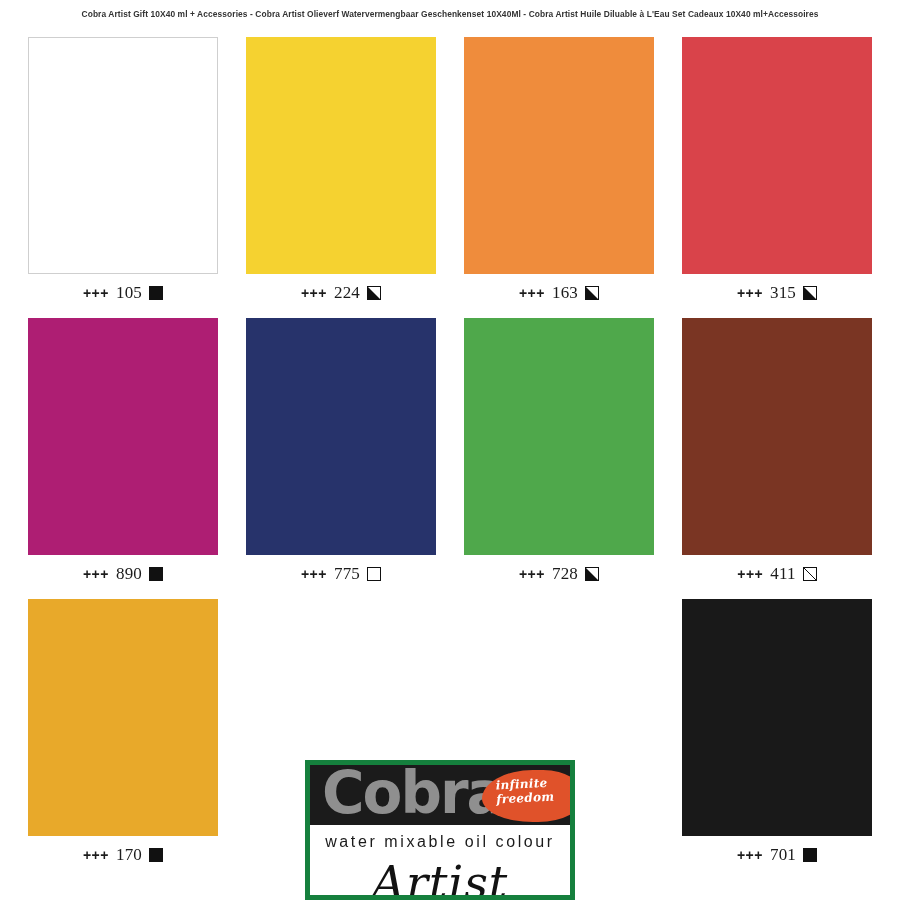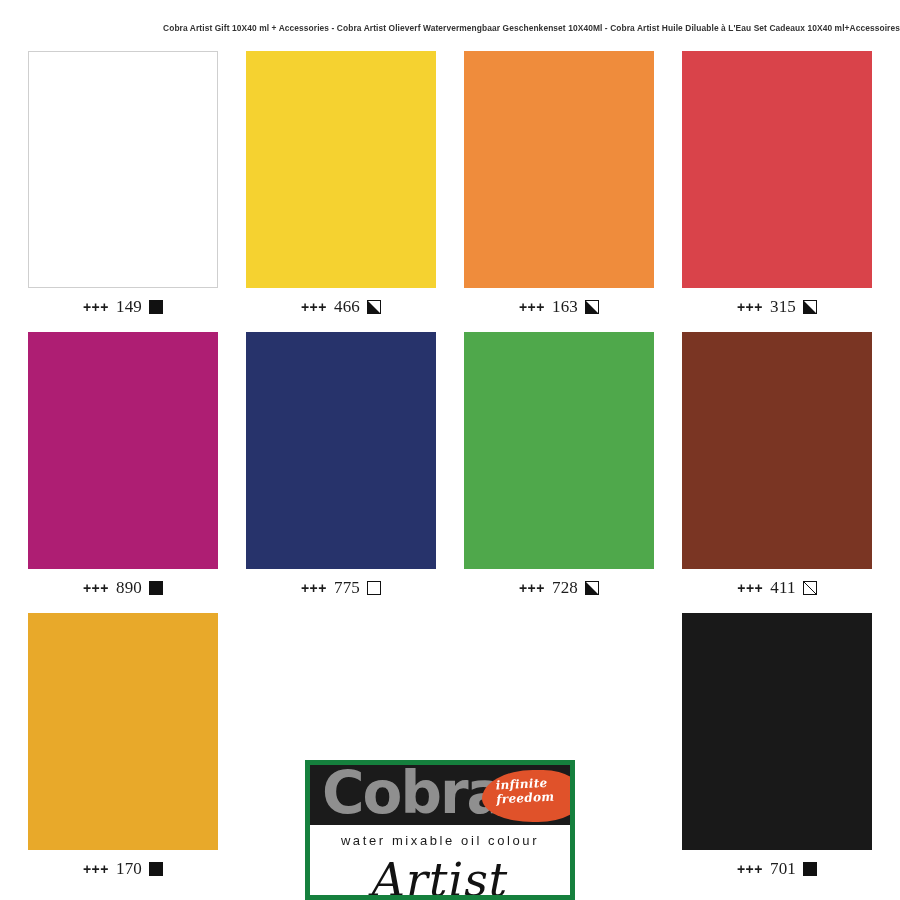--- a/index.html
+++ b/index.html
@@ -16,22 +16,22 @@
 
   .page {
     width: 900px;
     height: 900px;
     position: relative;
     background: #ffffff;
   }
 
   
   .header {
-    padding-top: 18px;
-    text-align: right;
+    padding-top: 4px;
+    text-align: center;
   }
   .header-line {
     font-size: 8.4px;
     font-weight: 600;
     color: #333333;
     letter-spacing: 0.1px;
     line-height: 20px;
     white-space: nowrap;
     font-family: "Liberation Sans", sans-serif;
   }
@@ -164,21 +164,21 @@
     font-size: 12px;
     line-height: 14px;
     font-weight: 600;
     letter-spacing: 0.3px;
     transform: rotate(-3deg);
     white-space: nowrap;
   }
   .logo-tagline {
     text-align: center;
     font-family: "Liberation Sans", sans-serif;
-    font-size: 13px;
+    font-size: 16px;
     color: #1b1b1b;
     letter-spacing: 2.6px;
     padding: 8px 0 2px 0;
     white-space: nowrap;
   }
   .logo-artist {
     text-align: center;
     font-family: "DejaVu Serif", serif;
     font-style: italic;
     font-size: 46px;
@@ -196,30 +196,30 @@
     <div class="header-line">Cobra Artist Gift 10X40 ml + Accessories - Cobra Artist Olieverf Watervermengbaar Geschenkenset 10X40Ml - Cobra Artist Huile Diluable à L'Eau Set Cadeaux 10X40 ml+Accessoires</div>
   </div>
 
   <div class="grid">
 
     <div class="row row-1">
       <div class="cell">
         <div class="swatch bordered" style="background:#ffffff"></div>
         <div class="caption">
           <span class="plus">+++</span>
-          <span class="code">149</span>
+          <span class="code">105</span>
           <span class="opacity opaque"></span>
         </div>
       </div>
 
       <div class="cell">
         <div class="swatch" style="background:#f5d230"></div>
         <div class="caption">
           <span class="plus">+++</span>
-          <span class="code">466</span>
+          <span class="code">224</span>
           <span class="opacity semi-opaque"></span>
         </div>
       </div>
 
       <div class="cell">
         <div class="swatch" style="background:#ef8c3c"></div>
         <div class="caption">
           <span class="plus">+++</span>
           <span class="code">163</span>
           <span class="opacity semi-opaque"></span>

